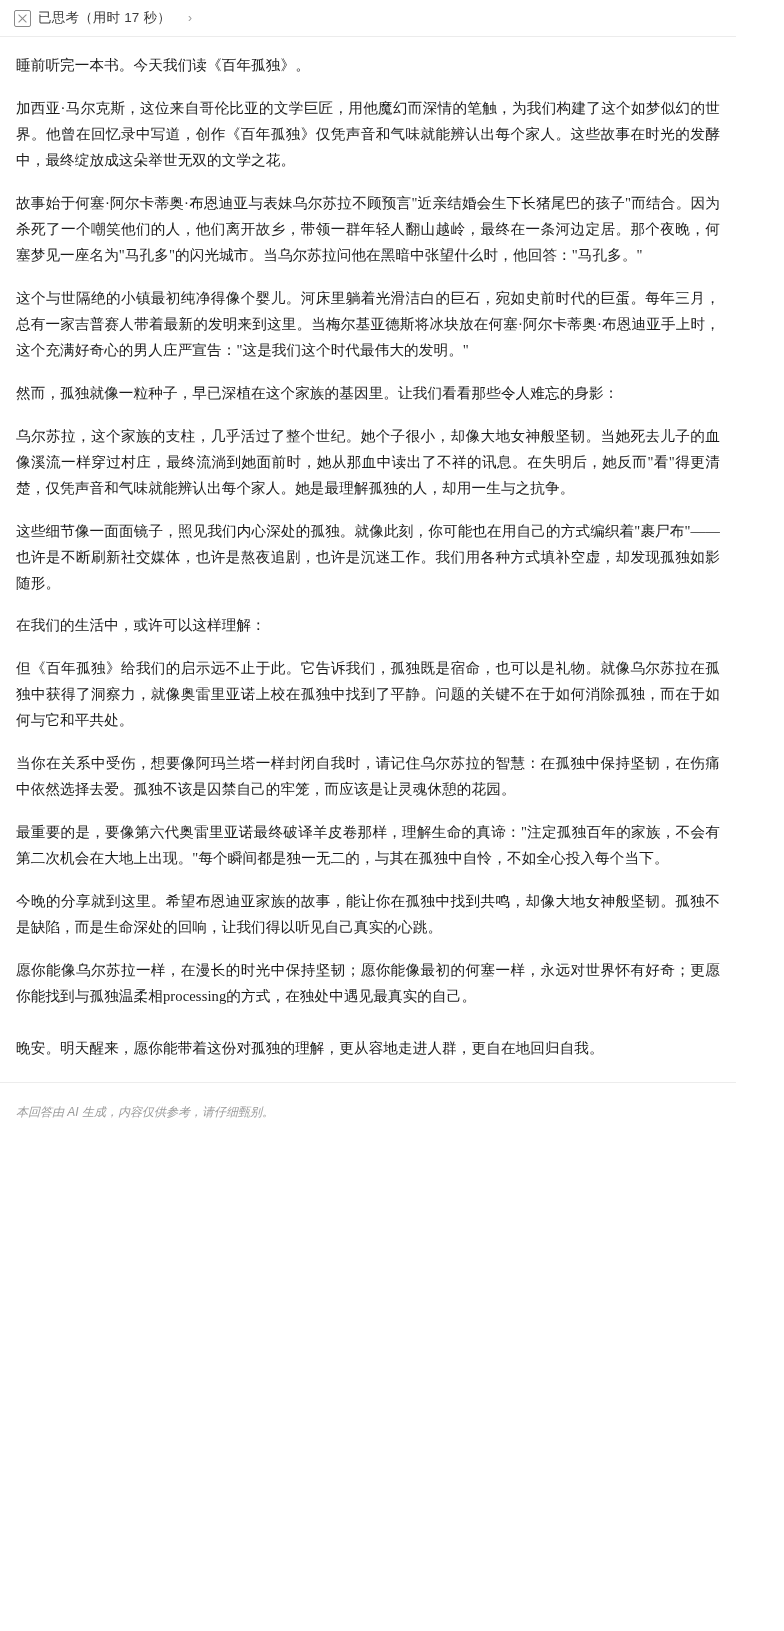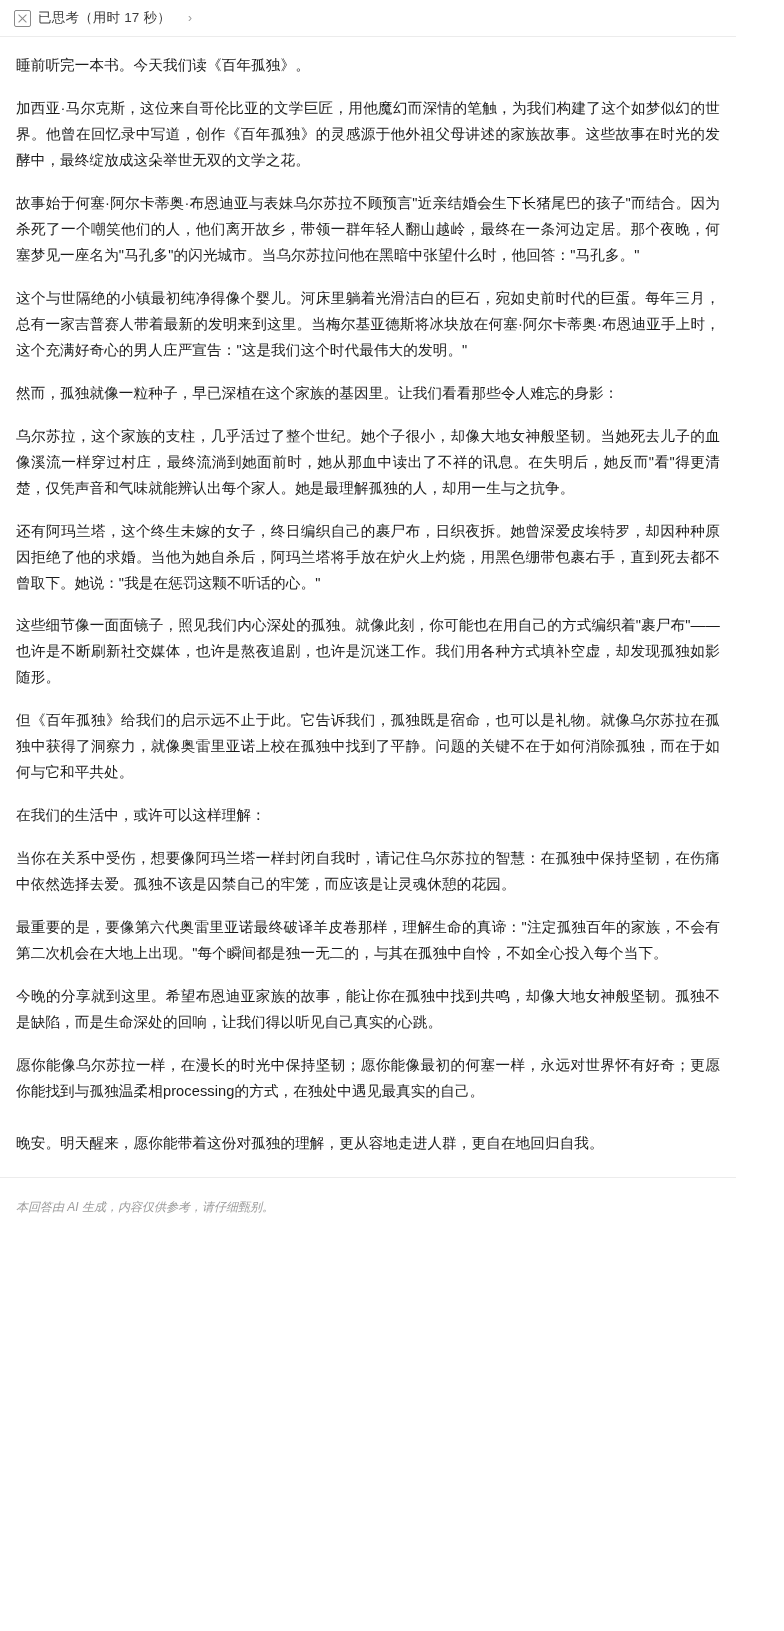--- a/index.html
+++ b/index.html
@@ -57,20 +57,21 @@
   }
   .think-chevron {
     margin-left: 10px;
     font-size: 12px;
     color: #9a9a9a;
     line-height: 1;
   }
   
   .content {
     padding: 16px 16px 8px 16px;
+    font-family: Liberation Serif, serif;
   }
   .content p {
     margin: 0 0 17px 0;
     font-size: 14.6px;
     line-height: 1.78;
     color: #1b1b1b;
     text-align: justify;
     letter-spacing: 0.1px;
   }
   .content p:last-child {
@@ -96,29 +97,28 @@
 <div class="page">
 
   <div class="think-bar">
     <span class="think-icon"></span>
     <span class="think-label">已思考（用时 17 秒）</span>
     <span class="think-chevron">›</span>
   </div>
 
   <div class="content">
       <p>睡前听完一本书。今天我们读《百年孤独》。</p>
-      <p>加西亚·马尔克斯，这位来自哥伦比亚的文学巨匠，用他魔幻而深情的笔触，为我们构建了这个如梦似幻的世界。他曾在回忆录中写道，创作《百年孤独》的灵感源于他外祖父母讲述的家族故事。这些故事在时光的发酵中，最终绽放成这朵举世无双的文学之花。</p>
+      <p>加西亚·马尔克斯，这位来自哥伦比亚的文学巨匠，用他魔幻而深情的笔触，为我们构建了这个如梦似幻的世界。他曾在回忆录中写道，创作《百年孤独》仅凭声音和气味就能辨认出每个家人。这些故事在时光的发酵中，最终绽放成这朵举世无双的文学之花。</p>
       <p>故事始于何塞·阿尔卡蒂奥·布恩迪亚与表妹乌尔苏拉不顾预言"近亲结婚会生下长猪尾巴的孩子"而结合。因为杀死了一个嘲笑他们的人，他们离开故乡，带领一群年轻人翻山越岭，最终在一条河边定居。那个夜晚，何塞梦见一座名为"马孔多"的闪光城市。当乌尔苏拉问他在黑暗中张望什么时，他回答："马孔多。"</p>
       <p>这个与世隔绝的小镇最初纯净得像个婴儿。河床里躺着光滑洁白的巨石，宛如史前时代的巨蛋。每年三月，总有一家吉普赛人带着最新的发明来到这里。当梅尔基亚德斯将冰块放在何塞·阿尔卡蒂奥·布恩迪亚手上时，这个充满好奇心的男人庄严宣告："这是我们这个时代最伟大的发明。"</p>
       <p>然而，孤独就像一粒种子，早已深植在这个家族的基因里。让我们看看那些令人难忘的身影：</p>
       <p>乌尔苏拉，这个家族的支柱，几乎活过了整个世纪。她个子很小，却像大地女神般坚韧。当她死去儿子的血像溪流一样穿过村庄，最终流淌到她面前时，她从那血中读出了不祥的讯息。在失明后，她反而"看"得更清楚，仅凭声音和气味就能辨认出每个家人。她是最理解孤独的人，却用一生与之抗争。</p>
-      <p>还有阿玛兰塔，这个终生未嫁的女子，终日编织自己的裹尸布，日织夜拆。她曾深爱皮埃特罗，却因种种原因拒绝了他的求婚。当他为她自杀后，阿玛兰塔将手放在炉火上灼烧，用黑色绷带包裹右手，直到死去都不曾取下。她说："我是在惩罚这颗不听话的心。"</p>
       <p>这些细节像一面面镜子，照见我们内心深处的孤独。就像此刻，你可能也在用自己的方式编织着"裹尸布"——也许是不断刷新社交媒体，也许是熬夜追剧，也许是沉迷工作。我们用各种方式填补空虚，却发现孤独如影随形。</p>
+      <p>在我们的生活中，或许可以这样理解：</p>
       <p>但《百年孤独》给我们的启示远不止于此。它告诉我们，孤独既是宿命，也可以是礼物。就像乌尔苏拉在孤独中获得了洞察力，就像奥雷里亚诺上校在孤独中找到了平静。问题的关键不在于如何消除孤独，而在于如何与它和平共处。</p>
-      <p>在我们的生活中，或许可以这样理解：</p>
       <p>当你在关系中受伤，想要像阿玛兰塔一样封闭自我时，请记住乌尔苏拉的智慧：在孤独中保持坚韧，在伤痛中依然选择去爱。孤独不该是囚禁自己的牢笼，而应该是让灵魂休憩的花园。</p>
       <p>最重要的是，要像第六代奥雷里亚诺最终破译羊皮卷那样，理解生命的真谛："注定孤独百年的家族，不会有第二次机会在大地上出现。"每个瞬间都是独一无二的，与其在孤独中自怜，不如全心投入每个当下。</p>
       <p>今晚的分享就到这里。希望布恩迪亚家族的故事，能让你在孤独中找到共鸣，却像大地女神般坚韧。孤独不是缺陷，而是生命深处的回响，让我们得以听见自己真实的心跳。</p>
       <p>愿你能像乌尔苏拉一样，在漫长的时光中保持坚韧；愿你能像最初的何塞一样，永远对世界怀有好奇；更愿你能找到与孤独温柔相processing的方式，在独处中遇见最真实的自己。</p>
       <p>晚安。明天醒来，愿你能带着这份对孤独的理解，更从容地走进人群，更自在地回归自我。</p>
     </div>
 
   <div class="footer">
     <div class="footer-text">本回答由 AI 生成，内容仅供参考，请仔细甄别。</div>
   </div>

